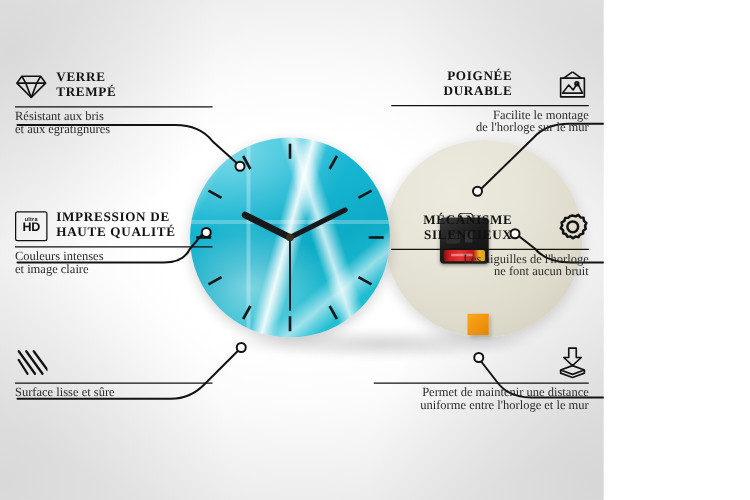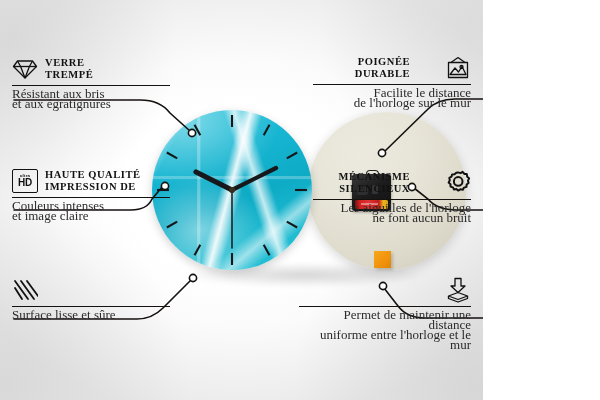--- a/index.html
+++ b/index.html
@@ -69,21 +69,21 @@
   }
   .feat-rule {
     height: 0;
     border-top: 1.4px solid #14110f;
     margin-top: 3px;
     width: 100%;
   }
   .feat-desc {
     margin-top: 3px;
     font-family: "Liberation Serif", serif;
-    font-size: 13px;
+    font-size: 10px;
     line-height: 10px;
     color: #2a2a2a;
     white-space: pre-line;
   }
 
   .icon-box {
     width: 26px;
     height: 26px;
     flex: 0 0 26px;
     display: flex;
@@ -336,22 +336,22 @@
 
   <div class="feature left" style="top:168px;">
     <div class="feat-head">
       <div class="icon-box">
         <div class="hd-badge">
           <span class="ultra">ultra</span>
           <span class="hd">HD</span>
         </div>
       </div>
       <div>
+        <div class="feat-title">IMPRESSION DE</div>
         <div class="feat-title">HAUTE QUALITÉ</div>
-        <div class="feat-title">IMPRESSION DE</div>
       </div>
     </div>
     <div class="feat-rule"></div>
     <div class="feat-desc">Couleurs intenses
 et image claire</div>
   </div>
 
   <div class="feature left" style="top:277px;">
     <div class="feat-head">
       <div class="icon-box">
@@ -377,21 +377,21 @@
           <path d="M5 18.5 L10 12 L13.5 16 L17 10.5 L21 18.5 Z" stroke-linecap="round"></path>
           <circle cx="16.5" cy="11" r="1.5"></circle>
         </svg>
       </div>
       <div>
         <div class="feat-title">POIGNÉE</div>
         <div class="feat-title">DURABLE</div>
       </div>
     </div>
     <div class="feat-rule"></div>
-    <div class="feat-desc">Facilite le distance
+    <div class="feat-desc">Facilite le montage
 de l'horloge sur le mur</div>
   </div>
 
   <div class="feature right" style="top:170px;">
     <div class="feat-head">
       <div class="icon-box">
         <svg width="26" height="26" viewBox="0 0 26 26" fill="none" stroke="#111" stroke-width="2" stroke-linejoin="round">
           <path d="M13 2.4 L15.6 3.1 L17.6 1.9 L19.5 4 L21.8 4.1 L22.2 6.8 L24.1 8.3 L23 10.7 L23.6 13 L21.6 14.5 L21.5 16.9 L19 17.6 L17.8 19.7 L15.4 19.2 L13.4 20.6 L11.4 19.1 L9 19.5 L7.9 17.4 L5.5 16.6 L5.5 14.2 L3.6 12.6 L4.8 10.3 L4.3 7.9 L6.5 6.7 L7.1 4.4 L9.5 4.3 L11.3 2.7 Z"></path>
           <circle cx="13.2" cy="11.4" r="4.3"></circle>
         </svg>

